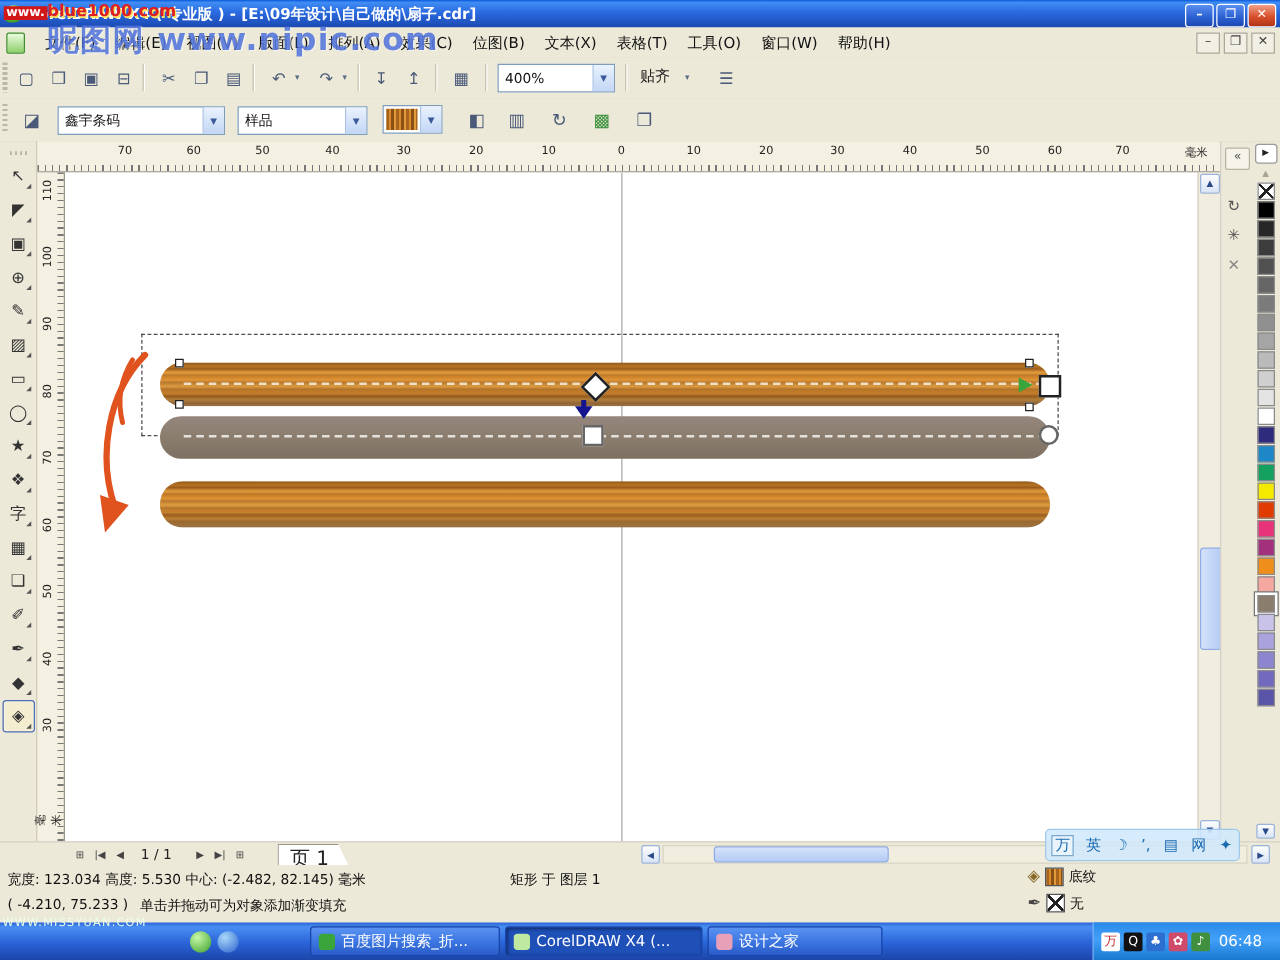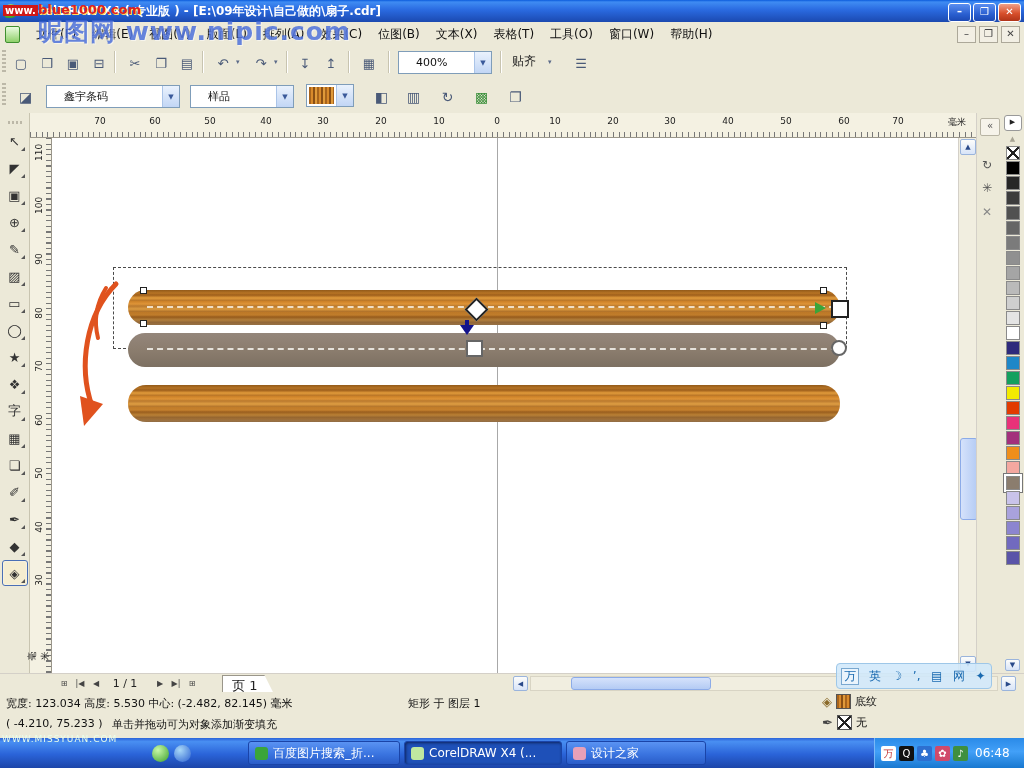--- a/index.html
+++ b/index.html
@@ -38,21 +38,21 @@
   .propbar{position:absolute;left:0;top:79px;width:1024px;height:34px;background:#ece9d8;
     border-bottom:1px solid #c8c4b0;}
   .grip{position:absolute;left:2px;top:4px;width:4px;height:24px;
     background:repeating-linear-gradient(to bottom,#bcb8a8 0 2px,transparent 2px 4px);}
   .tb-btn{position:absolute;top:4px;width:24px;height:24px;border:1px solid transparent;border-radius:2px;
     display:flex;align-items:center;justify-content:center;font-size:13px;color:#4a5a78;}
   .tb-sep{position:absolute;top:5px;width:1px;height:22px;background:#c8c4b0;box-shadow:1px 0 0 #fff;}
   .drop-arrow{position:absolute;top:12px;font-size:7px;color:#5a6a88;}
   .combo{position:absolute;height:21px;border:1px solid #7f9db9;background:#fff;font-size:11px;
     display:flex;align-items:center;}
-  .combo .val{flex:1;padding:0 17px;color:#111;white-space:nowrap;overflow:hidden;}
+  .combo .val{flex:1;padding:0 5px;color:#111;white-space:nowrap;overflow:hidden;}
   .combo .btn{width:16px;height:100%;background:linear-gradient(#eaf2fd,#c2d6f5);
     border-left:1px solid #aac4e8;display:flex;align-items:center;justify-content:center;
     font-size:7px;color:#3a5a9a;}
   .snap{position:absolute;top:7px;font-size:12px;color:#222;display:flex;align-items:center;gap:12px;}
   .wood-mini{background:repeating-linear-gradient(to right,#a8641c 0 2px,#d98a2b 2px 4px,#8a4f14 4px 6px,#e09a3a 6px 8px);}
   .prop-btn{position:absolute;top:5px;width:25px;height:24px;border:1px solid transparent;border-radius:2px;
     display:flex;align-items:center;justify-content:center;font-size:14px;color:#4a5a78;}
 
   
   .toolbox{position:absolute;left:0;top:113px;width:30px;height:560px;background:#ece9d8;
@@ -131,21 +131,21 @@
     background:linear-gradient(#fdfdfb,#d8e4f8);border:1px solid #9ab4dc;border-radius:2px;
     font-size:7px;color:#2a4a8a;text-align:center;line-height:11px;box-sizing:border-box;}
 
   
   .pagebar{position:absolute;left:0;top:673px;width:1024px;height:19px;background:#ece9d8;
     border-top:1px solid #d4d0c8;font-size:11px;color:#222;}
   .pg-btn{position:absolute;top:2px;width:16px;height:15px;font-size:8px;color:#444;text-align:center;
     line-height:15px;}
   .pg-label{position:absolute;left:102px;top:3px;width:46px;text-align:center;}
   .page-tab{position:absolute;left:222px;top:1px;height:18px;background:#fff;border:1px solid #9a968a;
-    border-bottom:none;padding:1px 16px 0 9px;font-size:13px;
+    border-bottom:none;padding:1px 16px 0 9px;font-size:16px;
     clip-path:polygon(0 0,calc(100% - 10px) 0,100% 100%,0 100%);}
   .h-trough{position:absolute;left:530px;top:2px;width:468px;height:15px;background:#f1eee0;
     border:1px solid #d8d4c4;box-sizing:border-box;}
   .h-thumb{position:absolute;left:40px;top:0px;width:140px;height:13px;
     background:linear-gradient(to bottom,#d5e2fb,#b4cbf4);border:1px solid #8cabe8;border-radius:3px;box-sizing:border-box;}
   .hs-btn{position:absolute;top:2px;width:15px;height:15px;background:linear-gradient(#fdfdfb,#d8e4f8);
     border:1px solid #9ab4dc;border-radius:2px;font-size:7px;color:#2a4a8a;text-align:center;line-height:14px;box-sizing:border-box;}
 
   
   .ime-bar{position:absolute;left:836px;top:663px;width:154px;height:24px;z-index:50;

